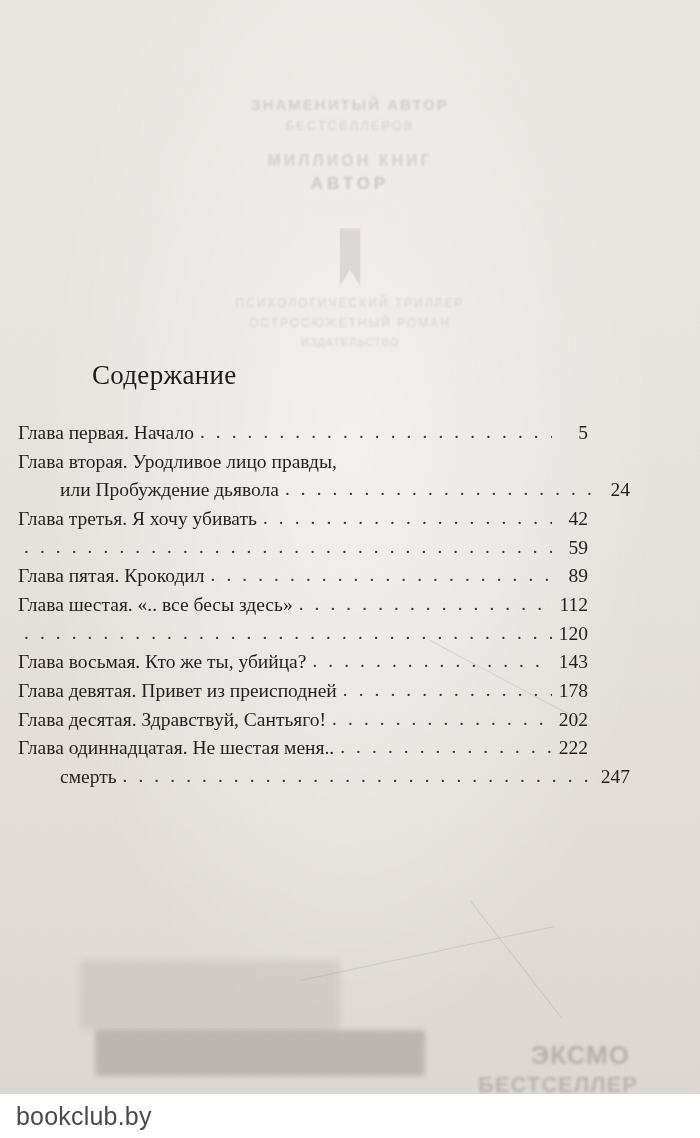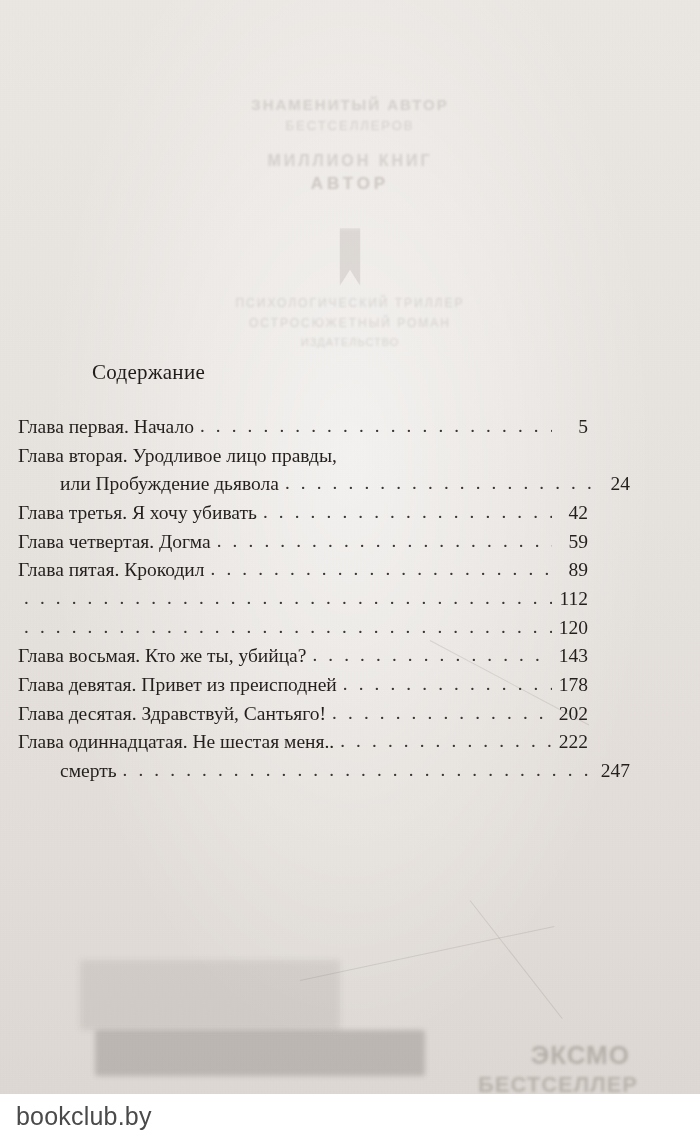--- a/index.html
+++ b/index.html
@@ -106,21 +106,21 @@
   }
 
   
   .content {
     position: absolute;
     left: 0; right: 0;
     top: 360px;
   }
   .toc-title {
     margin: 0 0 28px 92px;
-    font-size: 21px;
+    font-size: 27px;
     font-weight: normal;
     letter-spacing: 0.3px;
     color: #1f1c1a;
   }
   .toc {
     margin: 16px;
     padding: 0;
     list-style: none;
     width: 570px;
     margin-left: 18px;
@@ -229,36 +229,36 @@
     <li class="toc-entry">
       <div class="row">
         <span class="label">Глава третья.  Я хочу убивать</span>
         <span class="leader">. . . . . . . . . . . . . . . . . . . . . . . . . . . . . . . . . . . . . . . . . . . . . . . . . . . . . . . . . . . . . . . . . . . . .</span>
         <span class="page-num">42</span>
       </div>
     </li>
 
     <li class="toc-entry">
       <div class="row">
-        <span class="label">Глава четвертая.  Догма</span>
         <span class="leader">. . . . . . . . . . . . . . . . . . . . . . . . . . . . . . . . . . . . . . . . . . . . . . . . . . . . . . . . . . . . . . . . . . . . .</span>
         <span class="page-num">59</span>
       </div>
     </li>
 
     <li class="toc-entry">
       <div class="row">
         <span class="label">Глава пятая.  Крокодил</span>
         <span class="leader">. . . . . . . . . . . . . . . . . . . . . . . . . . . . . . . . . . . . . . . . . . . . . . . . . . . . . . . . . . . . . . . . . . . . .</span>
         <span class="page-num">89</span>
       </div>
     </li>
 
     <li class="toc-entry">
       <div class="row">
+        <span class="label">Глава шестая.  «.. все бесы здесь»</span>
         <span class="leader">. . . . . . . . . . . . . . . . . . . . . . . . . . . . . . . . . . . . . . . . . . . . . . . . . . . . . . . . . . . . . . . . . . . . .</span>
         <span class="page-num">112</span>
       </div>
     </li>
 
     <li class="toc-entry">
       <div class="row">
         <span class="leader">. . . . . . . . . . . . . . . . . . . . . . . . . . . . . . . . . . . . . . . . . . . . . . . . . . . . . . . . . . . . . . . . . . . . .</span>
         <span class="page-num">120</span>
       </div>

